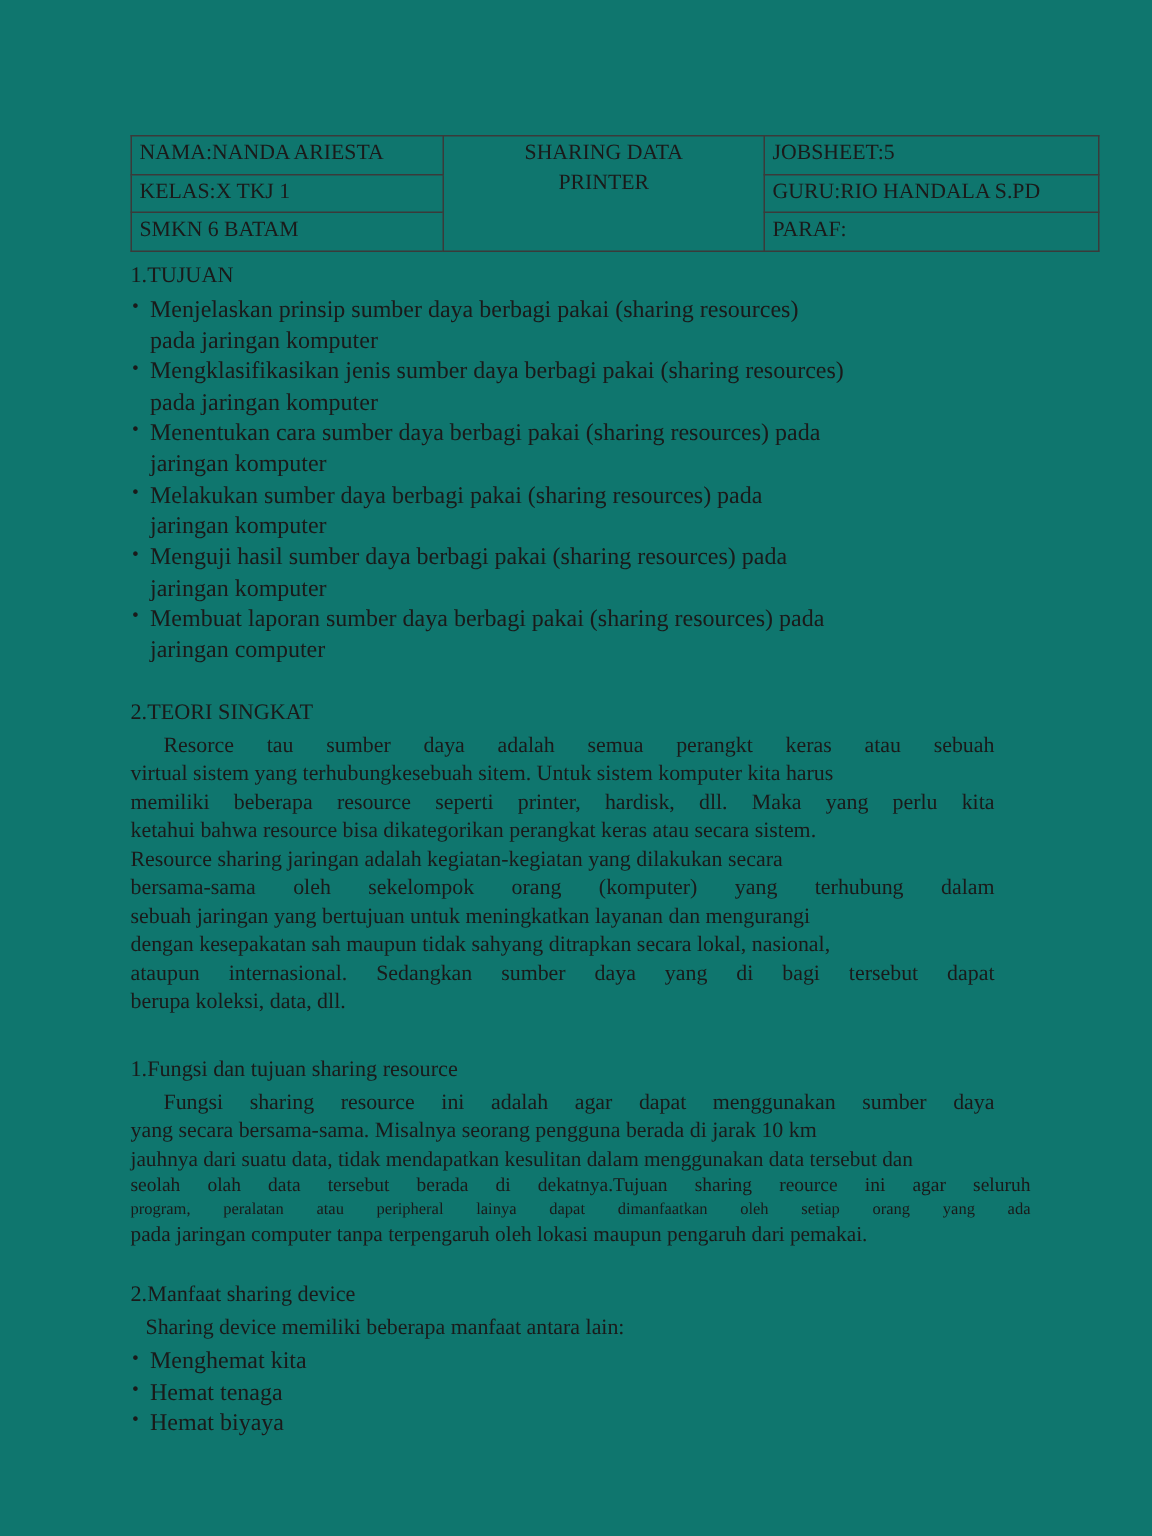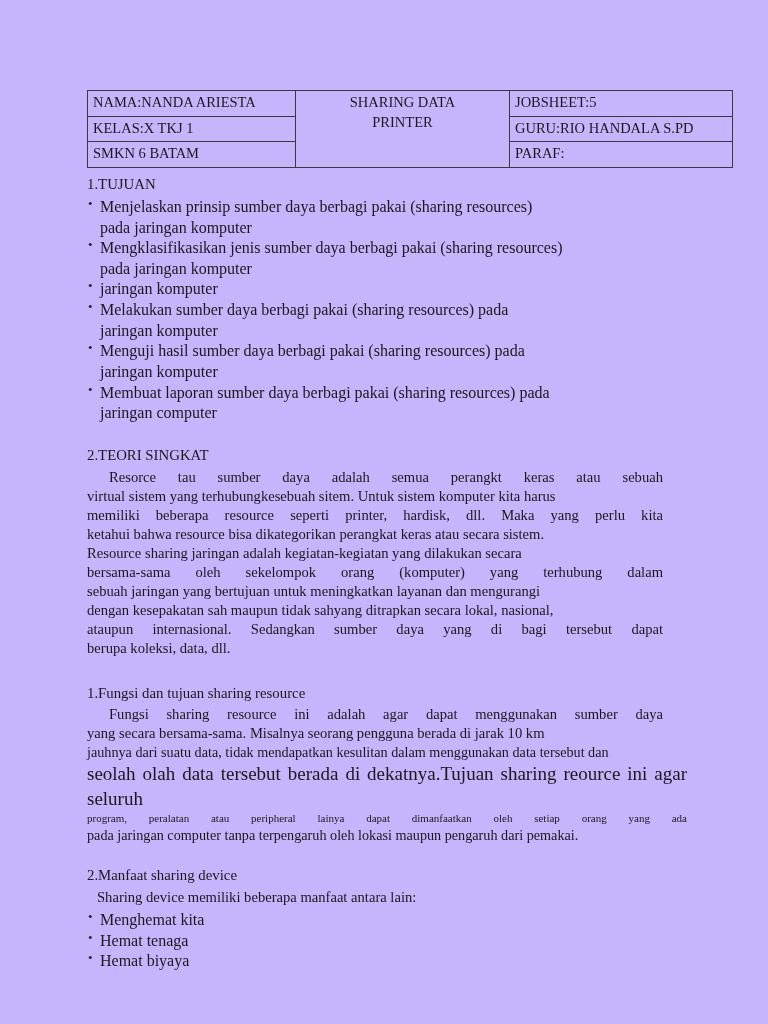--- a/index.html
+++ b/index.html
@@ -14,21 +14,21 @@
     font-family: "Liberation Serif", "DejaVu Serif", serif;
     color: #1a1a1a;
     overflow: hidden;
   }
 
   .page {
     position: absolute;
     left: 0; top: 0;
     width: 768px;
     height: 1024px;
-    background: #c4b5fd;
+    background: #0f766e;
   }
 
   
   .hdr-table {
     position: absolute;
     left: 87px;
     top: 90px;
     width: 612px;
     border-collapse: collapse;
     table-layout: fixed;
@@ -138,20 +138,21 @@
     <ul class="blist">
       <li>
         <span class="l1">Menjelaskan prinsip sumber daya berbagi pakai (sharing resources)</span>
         <span class="l2">pada jaringan komputer</span>
       </li>
       <li>
         <span class="l1 nj">Mengklasifikasikan jenis sumber daya berbagi pakai (sharing resources)</span>
         <span class="l2">pada jaringan komputer</span>
       </li>
       <li>
+        <span class="l1 nj">Menentukan cara sumber daya berbagi pakai (sharing resources) pada</span>
         <span class="l2">jaringan komputer</span>
       </li>
       <li>
         <span class="l1">Melakukan sumber daya berbagi pakai (sharing resources) pada</span>
         <span class="l2">jaringan komputer</span>
       </li>
       <li>
         <span class="l1">Menguji hasil sumber daya berbagi pakai (sharing resources) pada</span>
         <span class="l2">jaringan komputer</span>
       </li>
@@ -177,21 +178,21 @@
       <span class="ln">berupa koleksi, data, dll.</span>
     </div>
 
     <div class="gap-lg"></div>
 
     <div class="sec-head">1.Fungsi dan tujuan sharing resource</div>
     <div class="para">
       <span class="jn" style="padding-left:22px">Fungsi sharing resource ini adalah agar dapat menggunakan sumber daya</span>
       <span class="ln">yang secara bersama-sama. Misalnya seorang pengguna berada di jarak 10 km</span>
       <span class="ln" style="font-size:14.2px">jauhnya dari suatu data, tidak mendapatkan kesulitan dalam menggunakan data tersebut dan</span>
-      <span class="jn" style="width:600px;font-size:19px">seolah olah data tersebut berada di dekatnya.Tujuan sharing reource ini agar seluruh</span>
+      <span class="jn" style="width:600px;font-size:13px">seolah olah data tersebut berada di dekatnya.Tujuan sharing reource ini agar seluruh</span>
       <span class="jn" style="width:600px;font-size:11px">program, peralatan atau  peripheral lainya dapat dimanfaatkan oleh setiap orang yang ada</span>
       <span class="ln" style="font-size:14.2px">pada jaringan computer tanpa terpengaruh oleh lokasi maupun pengaruh dari pemakai.</span>
     </div>
 
     <div class="gap-md"></div>
 
     <div class="sec-head">2.Manfaat sharing device</div>
     <div class="para" style="padding-left:10px;margin-bottom:3px">Sharing device memiliki beberapa manfaat antara lain:</div>
     <ul class="blist">
       <li>

